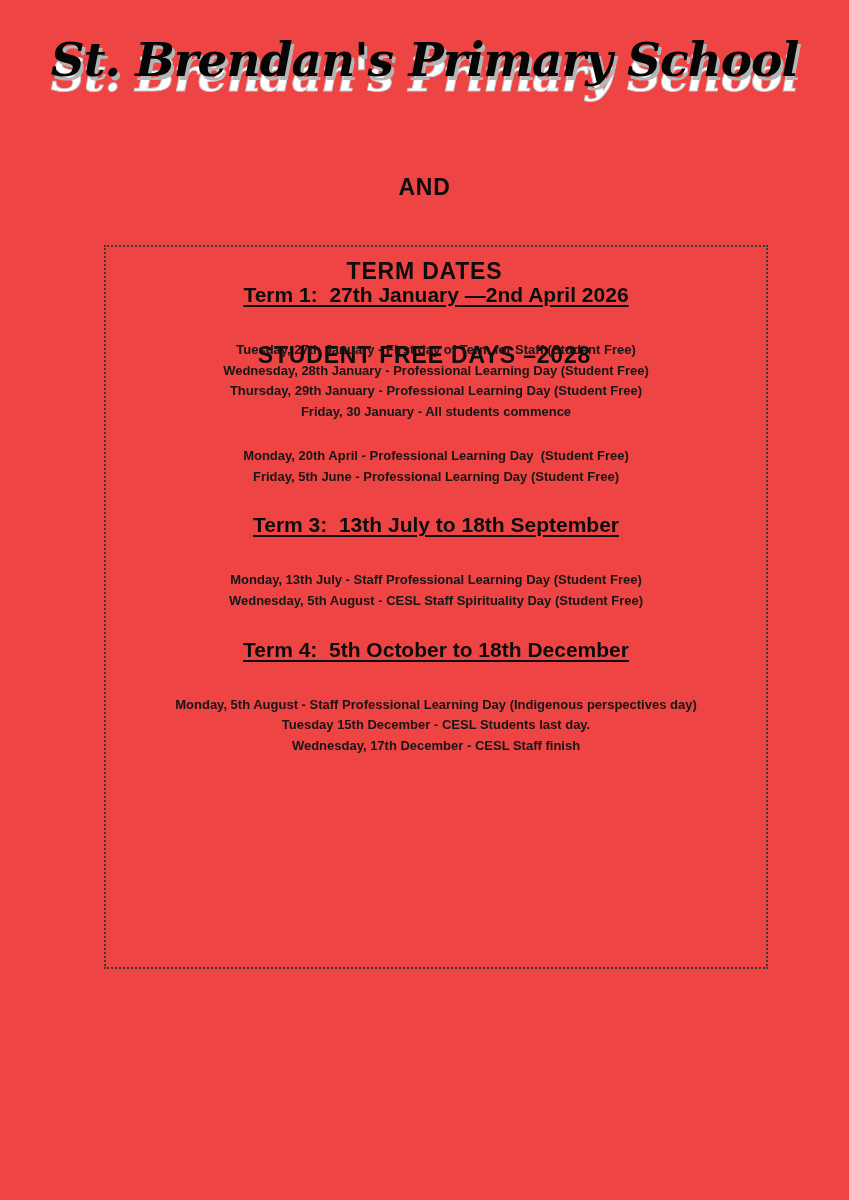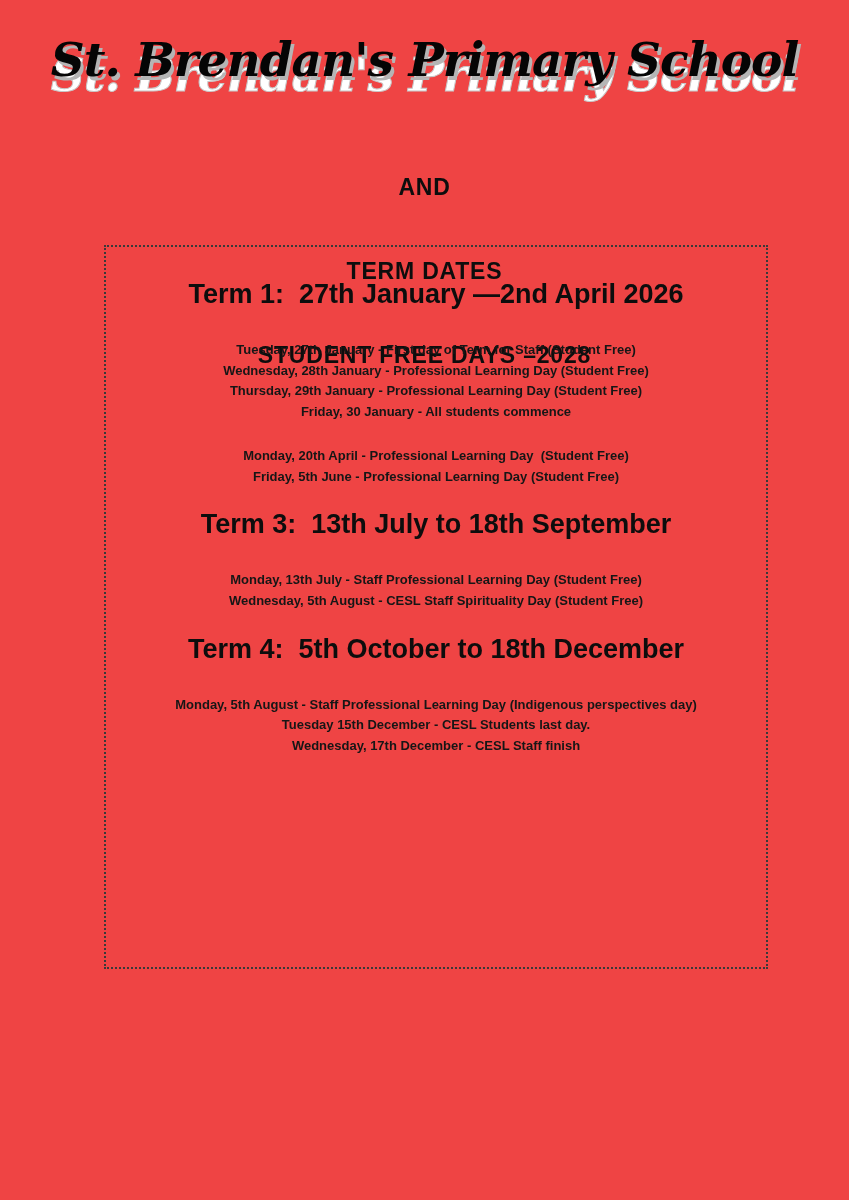--- a/index.html
+++ b/index.html
@@ -64,24 +64,25 @@
     left: 104px;
     top: 245px;
     width: 664px;
     height: 724px;
     border: 2px dotted #3a3a3a;
     padding-top: 33px;
     text-align: center;
   }
   .term { margin-bottom: 23px; }
   .term-heading {
-    font-size: 27px;
+    font-size: 21px;
     line-height: 29px;
     font-weight: 700;
     color: #0d0d0d;
+    text-decoration: underline;
     text-decoration-thickness: 2px;
     text-underline-offset: 3px;
     white-space: pre-wrap;
     margin-bottom: 31px;
   }
   .event-line {
     font-size: 13px;
     line-height: 20.7px;
     color: #161616;
     white-space: pre-wrap;

